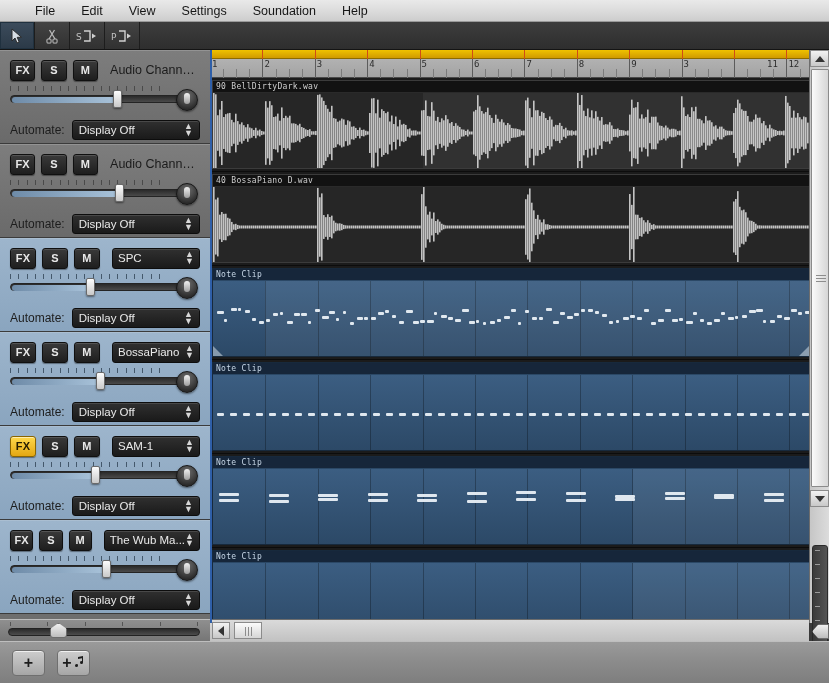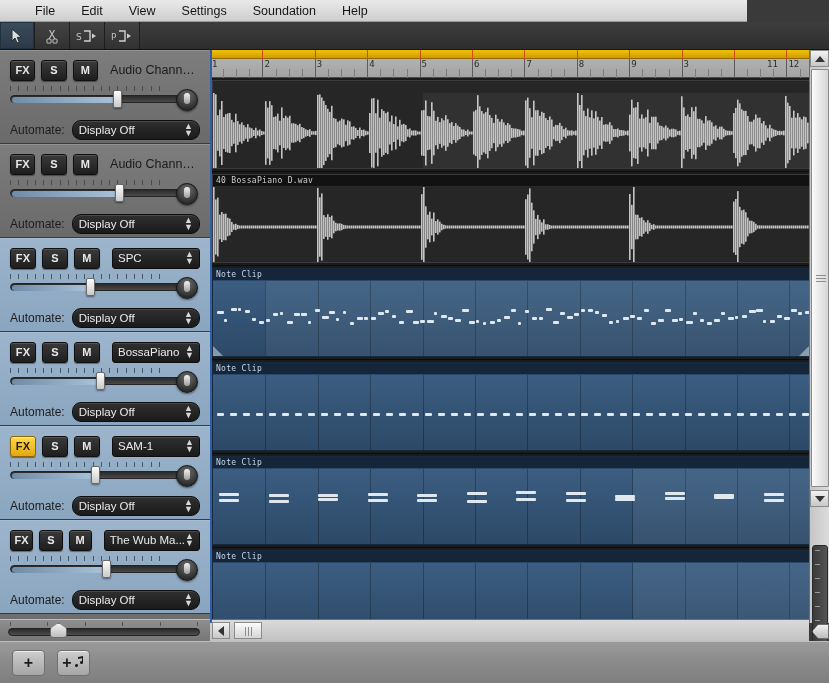--- a/index.html
+++ b/index.html
@@ -6,21 +6,21 @@
   html,body{ width:829px; height:683px; overflow:hidden; }
   body{
     font-family:"Liberation Sans", sans-serif;
     background:#3a3a3a;
     -webkit-font-smoothing:antialiased;
   }
   #app{ position:relative; width:829px; height:683px; }
 
   
   #menubar{
-    position:absolute; left:0; top:0; width:747px; height:22px;
+    position:absolute; left:0; top:0; width:829px; height:22px;
     background:linear-gradient(to bottom,#e9e9e9 0%,#dcdcdc 50%,#cdcdcd 100%);
     border-bottom:1px solid #9a9a9a;
     display:flex; align-items:center; padding-left:22px;
   }
   .menu-item{
     font-size:12.5px; color:#161616; padding:2px 13px; line-height:16px;
     cursor:default; white-space:nowrap;
   }
 
   
@@ -114,21 +114,21 @@
   }
   .pan-knob::after{
     content:""; position:absolute; left:50%; top:3px; margin-left:-3px;
     width:6px; height:11px; border-radius:3px;
     background:linear-gradient(to bottom,#f2f2f2,#9e9e9e);
   }
   
   .th-row3{ display:flex; align-items:center; margin-top:6px; gap:7px; }
   .auto-label{ font-size:12px; color:#1d1d1d; }
   .auto-select{
-    flex:1; height:20px; border-radius:9px;
+    flex:1; height:20px; border-radius:3px;
     background:linear-gradient(to bottom,#303030,#1a1a1a);
     border:1px solid #0d0d0d;
     box-shadow:inset 0 1px 0 rgba(255,255,255,.12);
     display:flex; align-items:center; padding:0 6px;
     color:#eaeaea; font-size:11.5px;
   }
   .auto-select .lbl{ flex:1; }
 
   
   #hzoom{
@@ -681,20 +681,21 @@
         <div class="bar-mark major" style="left: 576.4px;"></div>
         <div class="bar-mark-red" style="left: 576.4px;"></div>
         <div class="bar-num" style="left: 576.4px;">12</div>
         <div class="sub-mark" style="left: 589.5px;"></div>
         <div class="sub-mark" style="left: 602.6px;"></div>
         <div class="sub-mark" style="left: 615.7px;"></div>
       </div>
     <div id="lanes">
         <div class="lane">
           <div class="clip clip-audio">
+            <div class="clip-title">90 BellDirtyDark.wav</div>
             <div class="wave">
               <svg width="598" height="80" viewBox="0 0 598 80" style="display: block;">
                 <rect x="0" y="-0.13139236111111785" width="1.6" height="80.26278472222224" fill="#c3c3c3"></rect>
                 <rect x="2" y="1.3235341520669905" width="1.6" height="77.35293169586602" fill="#c3c3c3"></rect>
                 <rect x="4" y="22.24485460028834" width="1.6" height="35.51029079942332" fill="#c3c3c3"></rect>
                 <rect x="6" y="16.55342463947186" width="1.6" height="46.89315072105628" fill="#c3c3c3"></rect>
                 <rect x="8" y="7.981373346528727" width="1.6" height="64.03725330694255" fill="#c3c3c3"></rect>
                 <rect x="10" y="24.029948846499508" width="1.6" height="31.940102307000984" fill="#c3c3c3"></rect>
                 <rect x="12" y="21.14323568362226" width="1.6" height="37.71352863275548" fill="#c3c3c3"></rect>
                 <rect x="14" y="20.347491996673025" width="1.6" height="39.30501600665395" fill="#c3c3c3"></rect>

